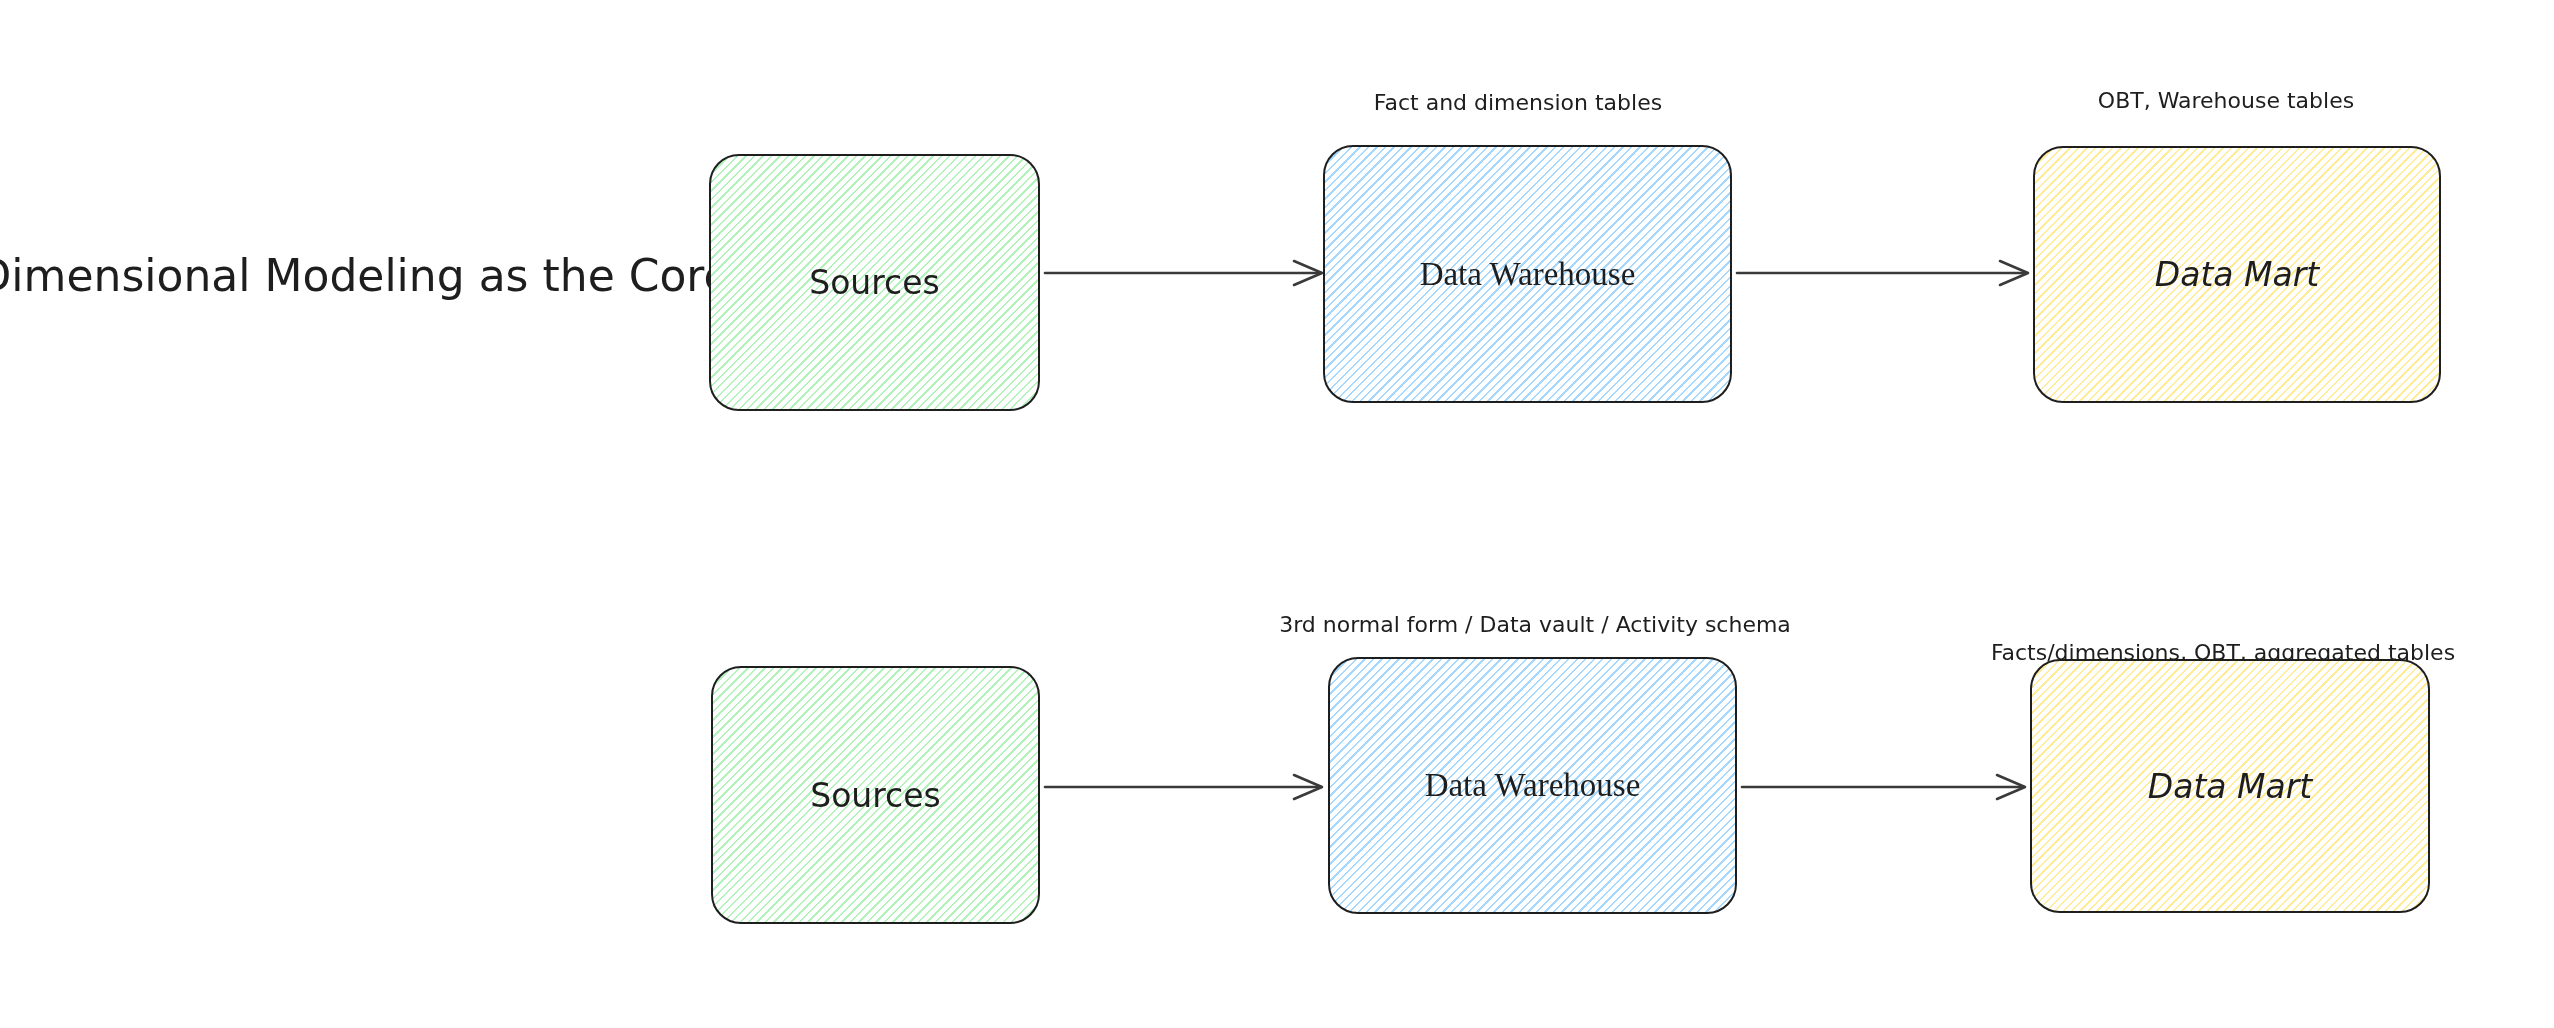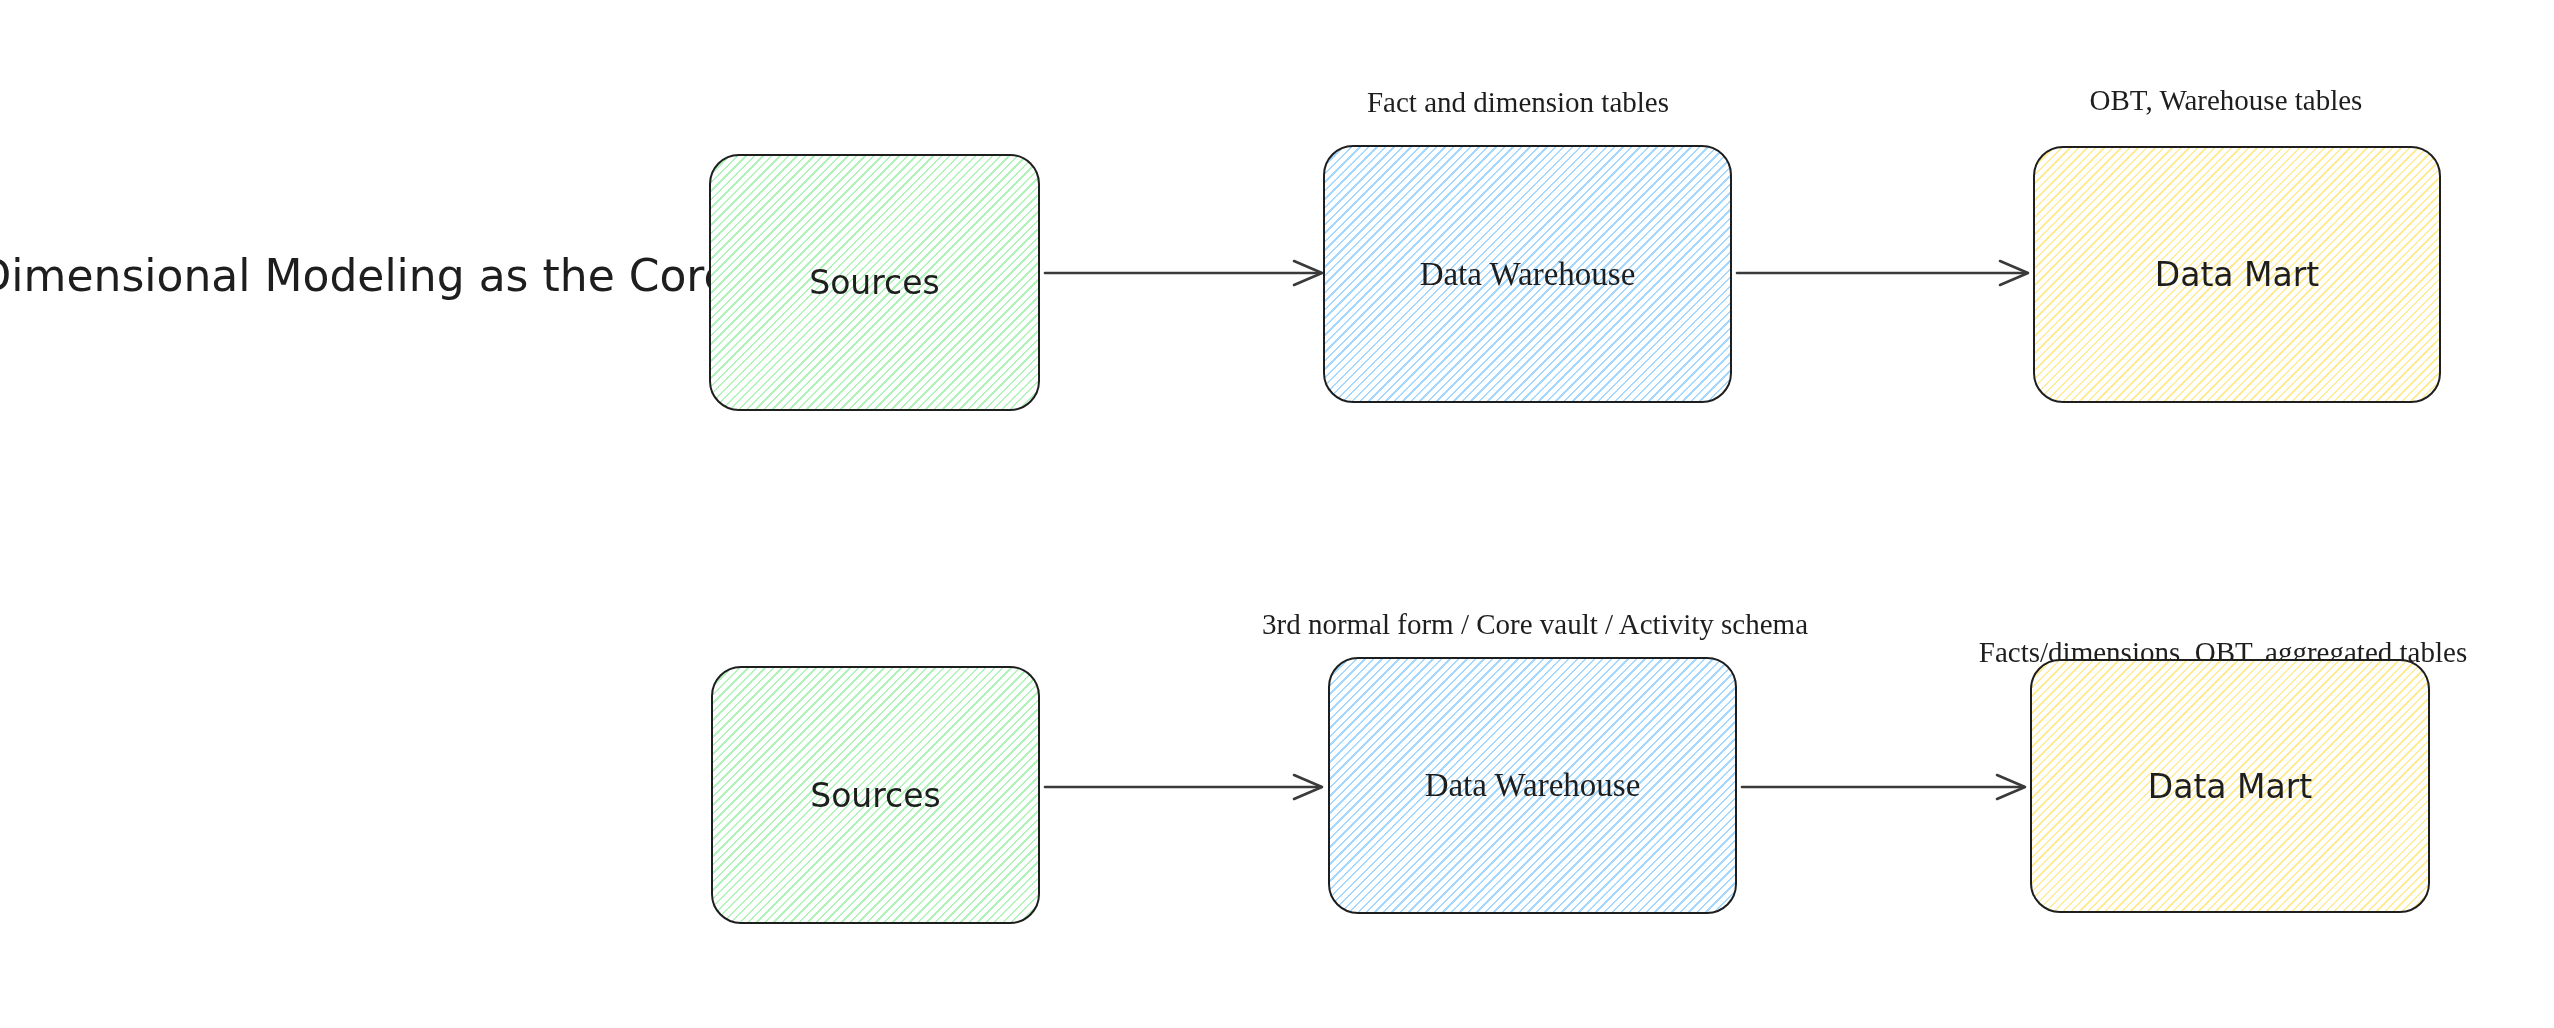--- a/index.html
+++ b/index.html
@@ -20,25 +20,24 @@
   
   .row-label {
     position: absolute;
     font-size: 44px;
     white-space: nowrap;
     transform: translate(-50%, -50%);
     color: var(--stroke, #1e1e1e);
   }
   .annotation {
     position: absolute;
-    font-size: 29px;
+    font-size: 22px;
     white-space: nowrap;
     transform: translate(-50%, -50%);
     color: var(--stroke, #1e1e1e);
-    font-family: Liberation Serif, serif;
   }
 
   
   .node {
     position: absolute;
     box-sizing: border-box;
     border: 2.5px solid var(--stroke, #1e1e1e);
     border-radius: 30px;
     display: flex;
     align-items: center;
@@ -59,20 +58,21 @@
   .node.blue {
     background-image: repeating-linear-gradient(135deg,
       var(--blue-fill, #a5d8ff) 0px, var(--blue-fill, #a5d8ff) 1.7px,
       transparent 1.7px, transparent 6px);
     font-family: Liberation Serif, serif;
   }
   .node.yellow {
     background-image: repeating-linear-gradient(135deg,
       var(--yellow-fill, #ffec99) 0px, var(--yellow-fill, #ffec99) 1.7px,
       transparent 1.7px, transparent 6px);
+    font-style: italic;
   }
 
   
   .arrow { position: absolute; overflow: visible; }
   .arrow line, .arrow path {
     stroke: var(--arrow, #3a3a3a);
     stroke-width: 2.6;
     fill: none;
     stroke-linecap: round;
     stroke-linejoin: round;
@@ -132,21 +132,21 @@
 
   <div class="node green r2-green">
     <span class="node-label">Sources</span>
   </div>
 
   <svg class="arrow r2-arrow-1" width="282" height="44">
     <line x1="1" y1="22" x2="277" y2="22"></line>
     <path d="M 250 10 L 278 22 L 250 34"></path>
   </svg>
 
-  <div class="annotation r2-ann-dw">3rd normal form / Core vault / Activity schema</div>
+  <div class="annotation r2-ann-dw">3rd normal form / Data vault / Activity schema</div>
   <div class="node blue r2-blue">
     <span class="node-label">Data Warehouse</span>
   </div>
 
   <svg class="arrow r2-arrow-2" width="288" height="44">
     <line x1="1" y1="22" x2="283" y2="22"></line>
     <path d="M 256 10 L 284 22 L 256 34"></path>
   </svg>
 
   <div class="annotation r2-ann-dm">Facts/dimensions, OBT, aggregated tables</div>

